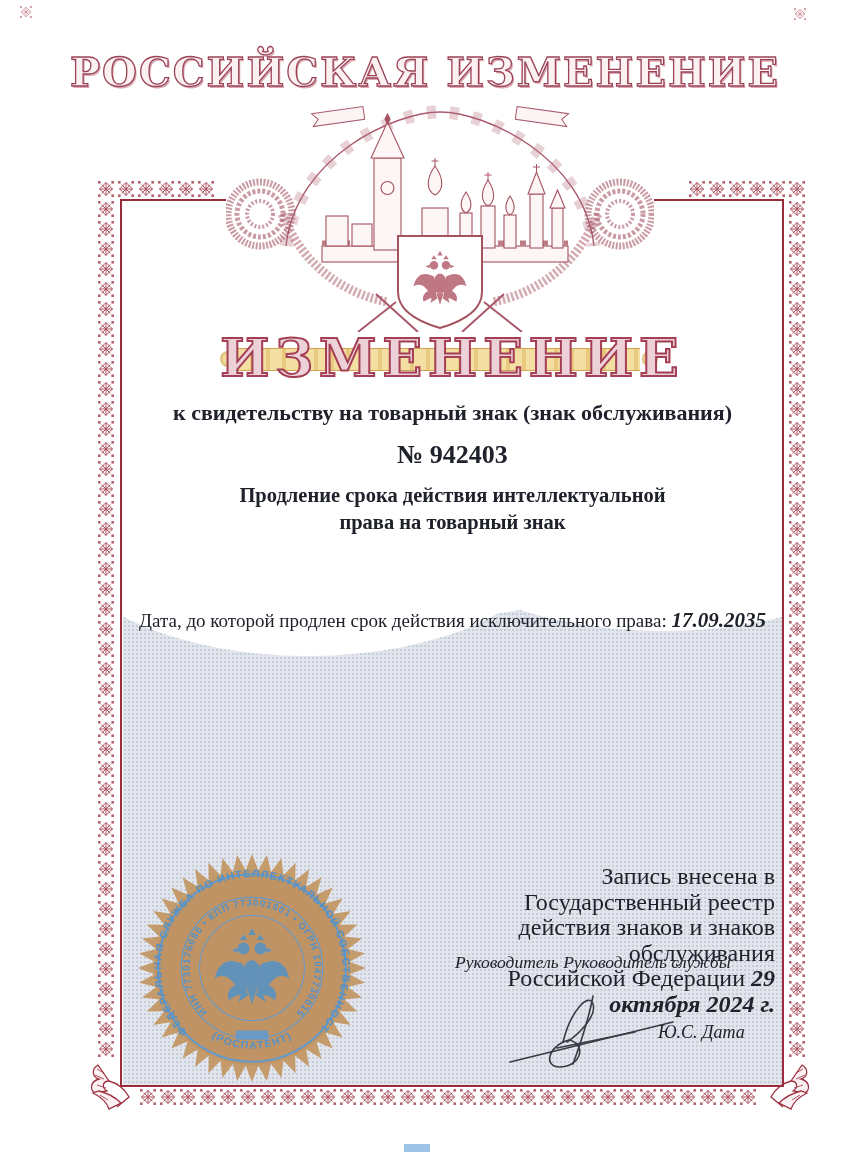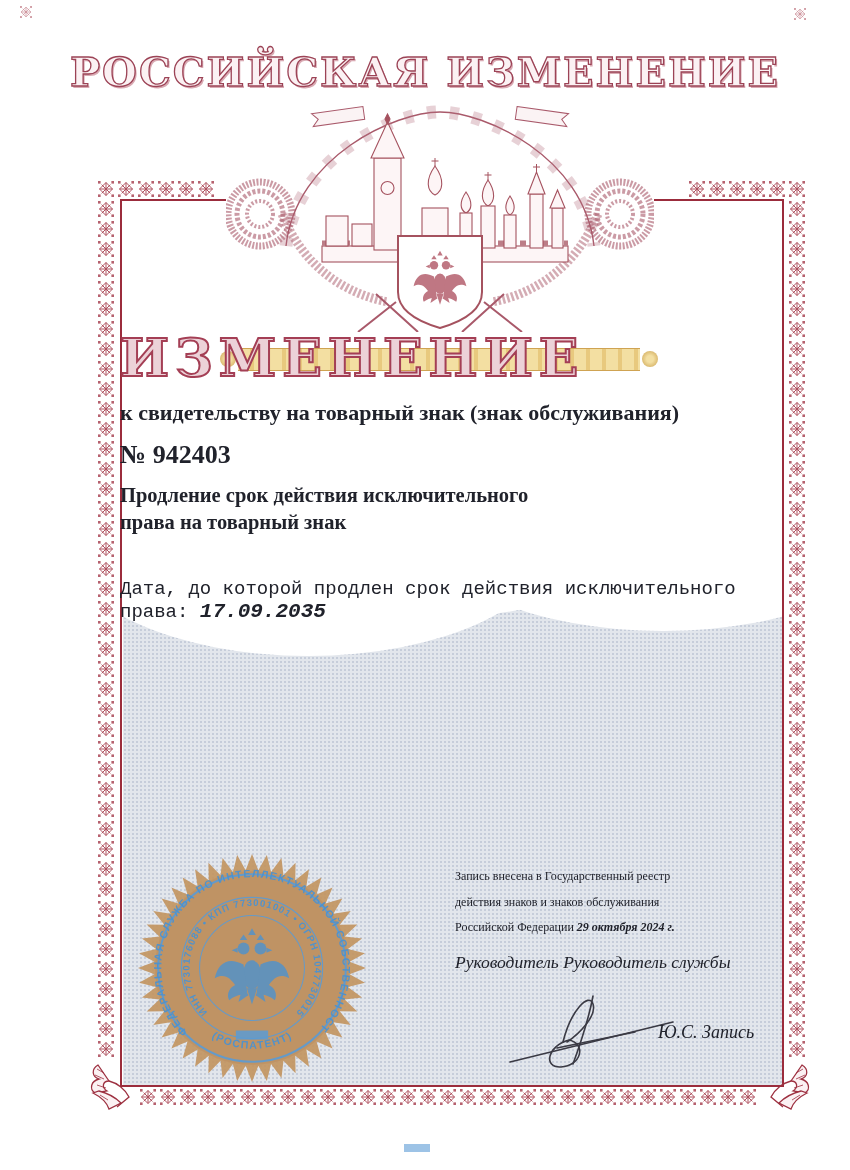--- a/index.html
+++ b/index.html
@@ -18,38 +18,38 @@
         background-image:radial-gradient(#c6cdda 0.8px, rgba(255,255,255,0) 0.9px);
         background-size:4px 4px;overflow:hidden;}
   .scallop{position:absolute;background:#ffffff;border-radius:50%;}
   
   .country-title{position:absolute;left:0;top:48px;width:850px;text-align:center;
         font-family:"DejaVu Serif",serif;font-weight:700;font-size:40px;letter-spacing:2px;
         color:#fbf1f3;-webkit-text-stroke:1.3px #9c4356;
         text-shadow:1.5px 1.5px 0 #d9aab3;z-index:3;}
   .emblem{position:absolute;left:226px;top:96px;width:428px;height:236px;z-index:3;}
   
-  .center-line{position:absolute;left:120px;width:665px;text-align:left;z-index:3;}
+  .center-line{position:absolute;left:120px;width:665px;text-align:center;z-index:3;}
   .title-wrap{top:330px;height:58px;}
   .gold-band{position:absolute;left:118px;top:18px;width:402px;height:21px;
         background:repeating-linear-gradient(90deg,#f3dfa2 0 12px,#e8c97e 12px 16px);
         border-top:1.5px solid #cfa352;border-bottom:1.5px solid #cfa352;}
   .gold-finial{position:absolute;top:2px;width:16px;height:16px;border-radius:50%;
         background:radial-gradient(circle,#f3dfa2 30%,#caa04e 100%);}
   .doc-title{position:relative;font-family:"DejaVu Serif",serif;font-weight:700;
         font-size:52px;line-height:56px;letter-spacing:6px;color:#ecd2d8;
         -webkit-text-stroke:2px #a43f55;}
   
   .subtitle{top:400px;font-weight:700;font-size:22px;}
   .number{top:440px;font-weight:700;font-size:26px;}
   .action{top:482px;font-weight:700;font-size:20.5px;line-height:27px;}
-  .date-line{top:578px;font-size:19px;font-family:Liberation Mono, monospace;}
+  .date-line{top:608px;font-size:19px;}
   .date-value{font-weight:700;font-style:italic;font-size:21px;}
-  .registry{position:absolute;left:455px;top:864px;width:320px;font-size:12px;
-        line-height:25.5px;z-index:3;text-align:left;}
+  .registry{position:absolute;left:455px;top:864px;width:320px;font-size:24px;
+        line-height:25.5px;z-index:3;text-align:right;}
   .registry .bdate{font-weight:700;font-style:italic;}
   .official{position:absolute;left:455px;top:950px;width:320px;font-size:17.5px;
         line-height:25.5px;font-style:italic;z-index:3;text-align:left;}
   .signature{position:absolute;left:505px;top:990px;width:175px;height:80px;z-index:3;}
   .signer{position:absolute;left:658px;top:1022px;font-size:18px;font-style:italic;z-index:3;}
   
   .seal{position:absolute;left:136px;top:852px;width:232px;height:232px;z-index:3;}
   .seal-ring-text{font-family:"Liberation Sans",sans-serif;font-weight:700;font-size:10.5px;
         letter-spacing:1.2px;fill:#4d92cf;opacity:.95;}
   .seal-ring-text.small{font-size:9.5px;letter-spacing:1px;}
@@ -190,21 +190,21 @@
     <div class="gold-band">
       <div class="gold-finial" style="left:-18px;"></div>
       <div class="gold-finial" style="right:-18px;"></div>
     </div>
     <div class="doc-title">ИЗМЕНЕНИЕ</div>
   </div>
 
   <div class="center-line subtitle">к свидетельству на товарный знак (знак обслуживания)</div>
   <div class="center-line number">№ 942403</div>
   <div class="center-line action">
-    <div>Продление срок действия исключительного</div>
+    <div>Продление срока действия интеллектуальной</div>
     <div>права на товарный знак</div>
   </div>
 
   <div class="center-line date-line">
     <span>Дата, до которой продлен срок действия исключительного права:</span>
     <span class="date-value">17.09.2035</span>
   </div>
 
   <svg class="seal" viewBox="0 0 230 230">
     <polygon id="starburst" fill="#c2935e" opacity="0.9" points="228.0,115.0 211.8,121.3 227.0,129.7 210.1,133.9 224.1,144.2 206.9,146.2 219.4,158.2 202.0,157.9 212.9,171.5 195.7,168.9 204.6,183.8 187.9,179.0 194.9,194.9 179.0,187.9 183.8,204.6 168.9,195.7 171.5,212.9 157.9,202.0 158.2,219.4 146.2,206.9 144.2,224.1 133.9,210.1 129.7,227.0 121.3,211.8 115.0,228.0 108.7,211.8 100.3,227.0 96.1,210.1 85.8,224.1 83.8,206.9 71.8,219.4 72.1,202.0 58.5,212.9 61.1,195.7 46.2,204.6 51.0,187.9 35.1,194.9 42.1,179.0 25.4,183.8 34.3,168.9 17.1,171.5 28.0,157.9 10.6,158.2 23.1,146.2 5.9,144.2 19.9,133.9 3.0,129.7 18.2,121.3 2.0,115.0 18.2,108.7 3.0,100.3 19.9,96.1 5.9,85.8 23.1,83.8 10.6,71.8 28.0,72.1 17.1,58.5 34.3,61.1 25.4,46.2 42.1,51.0 35.1,35.1 51.0,42.1 46.2,25.4 61.1,34.3 58.5,17.1 72.1,28.0 71.8,10.6 83.8,23.1 85.8,5.9 96.1,19.9 100.3,3.0 108.7,18.2 115.0,2.0 121.3,18.2 129.7,3.0 133.9,19.9 144.2,5.9 146.2,23.1 158.2,10.6 157.9,28.0 171.5,17.1 168.9,34.3 183.8,25.4 179.0,42.1 194.9,35.1 187.9,51.0 204.6,46.2 195.7,61.1 212.9,58.5 202.0,72.1 219.4,71.8 206.9,83.8 224.1,85.8 210.1,96.1 227.0,100.3 211.8,108.7"></polygon>
@@ -247,21 +247,21 @@
 
   <svg class="signature" viewBox="0 0 175 80">
     <g fill="none" stroke="#3a3a44" stroke-width="1.6" stroke-linecap="round">
       <path d="M5 72 L168 32"></path>
       <path d="M58 52 C 66 20 84 2 88 14 C 92 26 74 44 62 52"></path>
       <path d="M88 6 C 84 28 76 52 68 74"></path>
       <path d="M64 50 C 42 56 38 78 56 77 C 76 76 82 54 64 50"></path>
       <path d="M52 58 L130 42"></path>
     </g>
   </svg>
-  <div class="signer">Ю.С. Запись</div>
+  <div class="signer">Ю.С. Дата</div>
 
   <div class="blue-dash"></div>
 
 <div class="rosette" style="left: 98px; top: 181px;"><svg width="16" height="16" viewBox="0 0 16 16">
         <use href="#rosette-sym"></use>
       </svg></div>
     <div class="rosette" style="left: 118px; top: 181px;"><svg width="16" height="16" viewBox="0 0 16 16">
         <use href="#rosette-sym"></use>
       </svg></div>
     <div class="rosette" style="left: 138px; top: 181px;"><svg width="16" height="16" viewBox="0 0 16 16">

